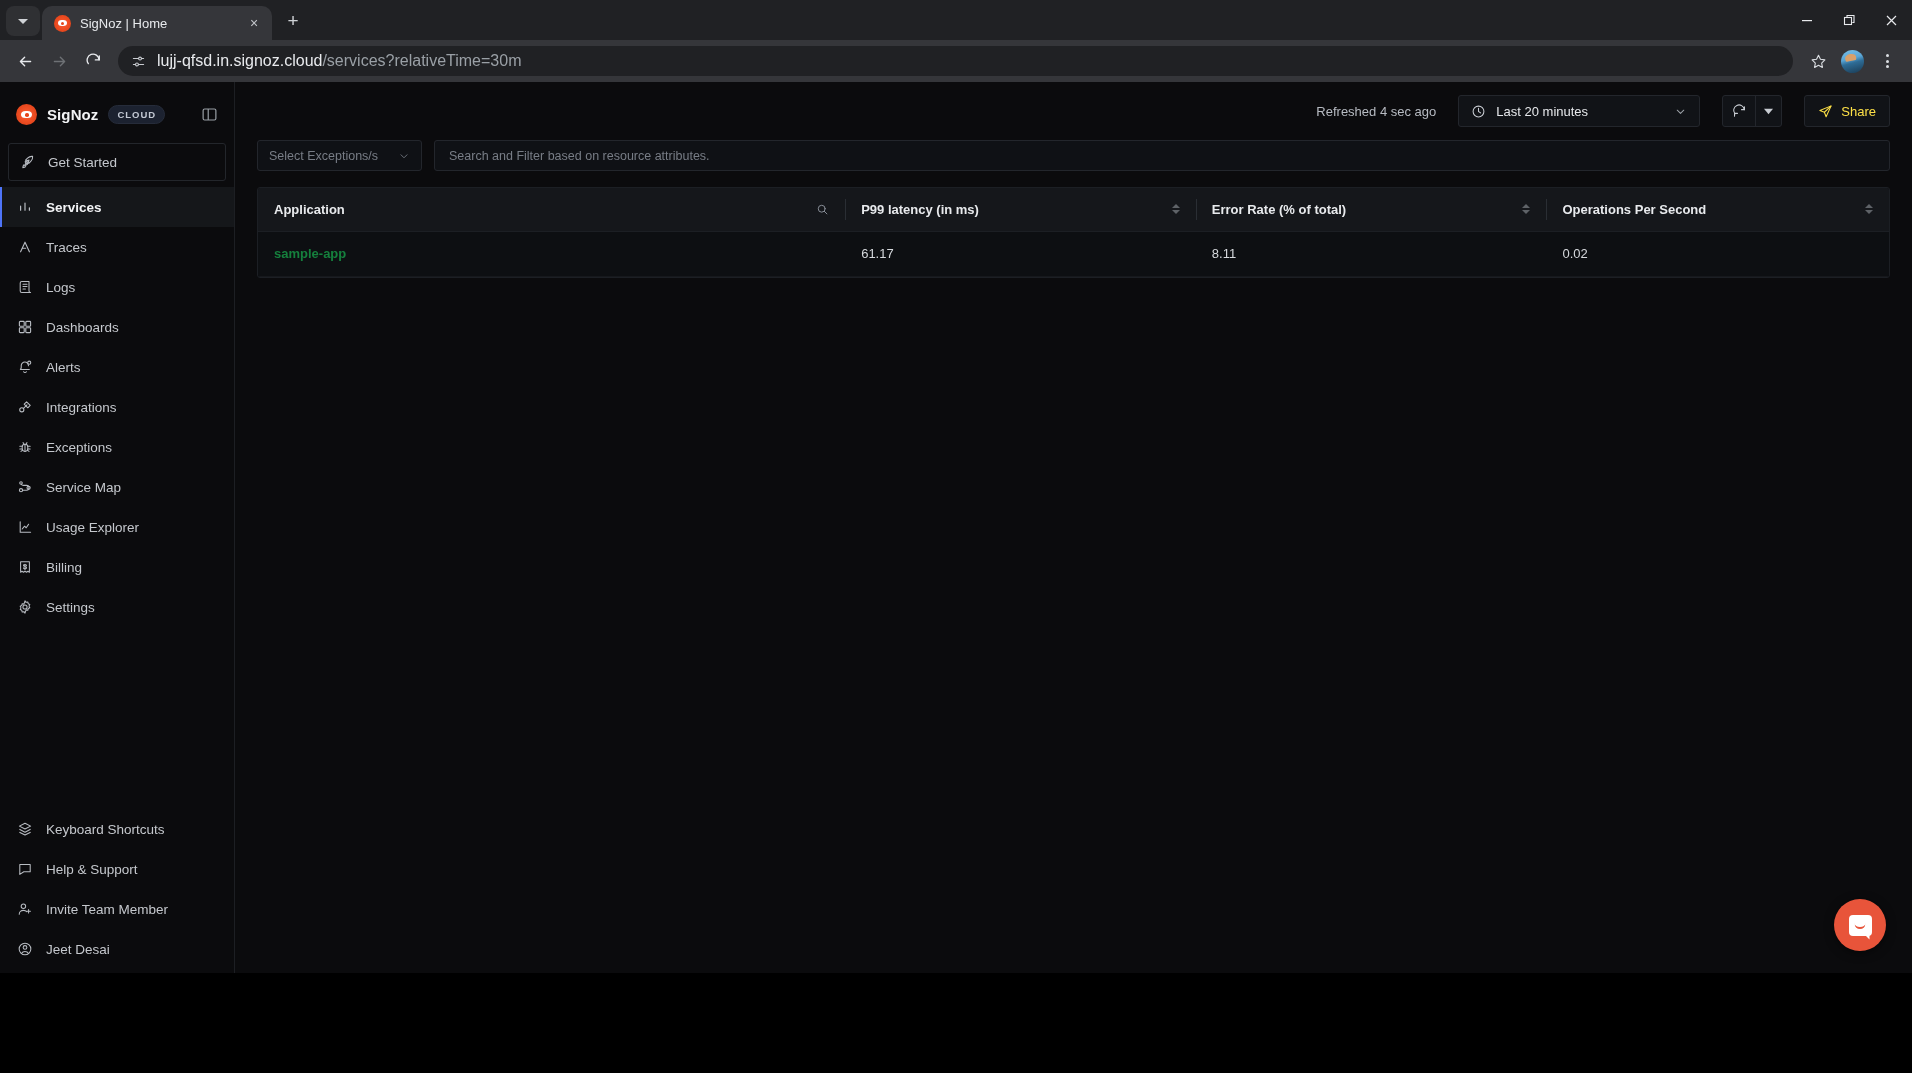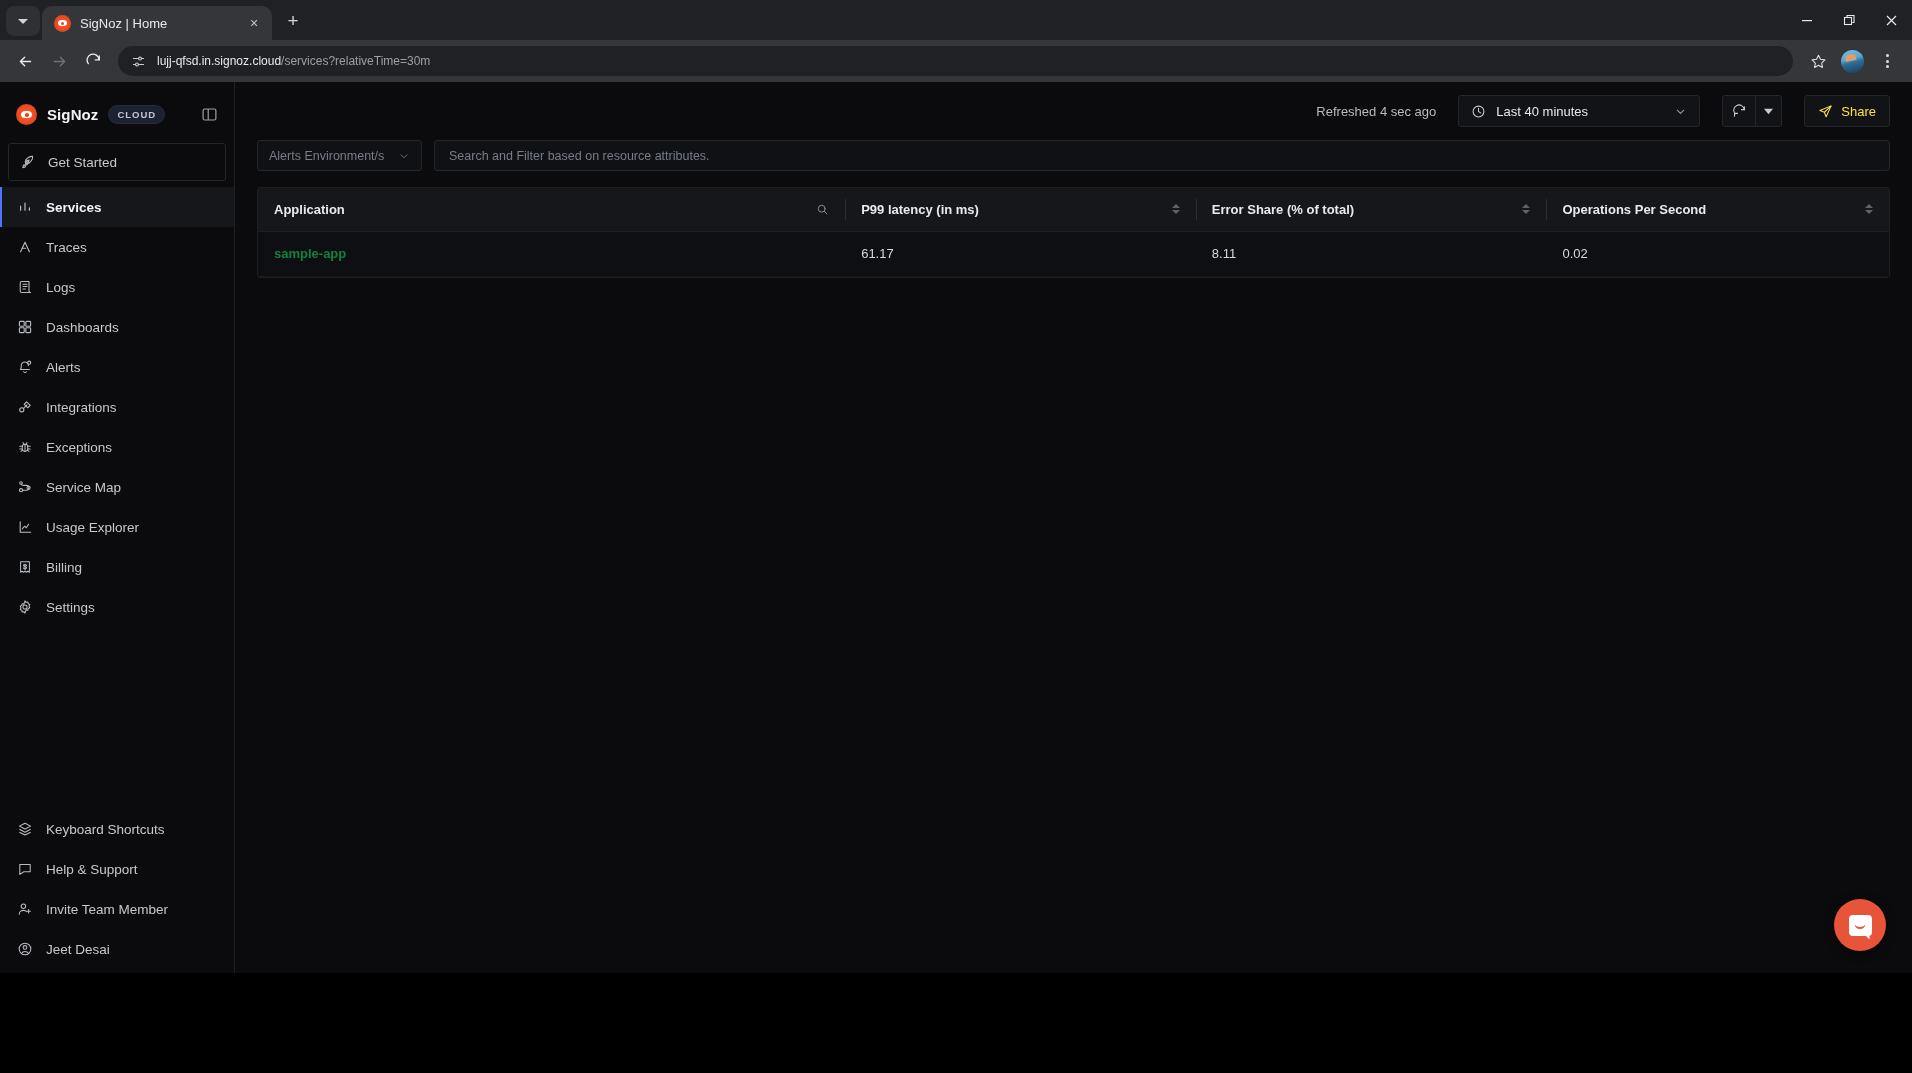--- a/index.html
+++ b/index.html
@@ -45,21 +45,21 @@
     height: 42px; background:#35363a; display:flex; align-items:center; gap:4px;
     padding: 0 10px; flex: 0 0 42px;
   }
   .navbtn { width:30px;height:30px;border-radius:50%;display:flex;align-items:center;justify-content:center;color:#e8eaed;}
   .navbtn.disabled { color:#6e7175; }
   .omnibox {
     flex:1; height:30px; background:#202124; border-radius:16px; display:flex; align-items:center;
     padding: 0 10px 0 12px; gap:10px; margin: 0 6px; min-width:0;
   }
   .omni-icon { width:17px;height:17px;flex:0 0 17px;color:#c9ccd1; }
-  .omni-url { font-size:12px; color:#e8eaed; white-space:nowrap; overflow:hidden; text-overflow:ellipsis; }
+  .omni-url { font-size:16px; color:#e8eaed; white-space:nowrap; overflow:hidden; text-overflow:ellipsis; }
   .omni-url .dim { color:#9aa0a6; }
   .tb-right { display:flex; align-items:center; gap:2px; }
   .tb-icon { width:30px;height:30px;border-radius:50%;display:flex;align-items:center;justify-content:center;color:#dcdfe3;}
   .avatar {
     width:23px;height:23px;border-radius:50%;margin:0 6px;
     background: linear-gradient(165deg,#79c0e8 0%,#5aa6d6 38%,#2e6c96 55%, #1a3a52 100%);
     position:relative; overflow:hidden;
   }
   .avatar:after{content:"";position:absolute;left:4px;top:4px;width:11px;height:7px;background:#d9a06a;border-radius:50% 50% 20% 20%;transform:rotate(-12deg);}
   .dots { display:flex;flex-direction:column;gap:2.5px;align-items:center; }
@@ -444,21 +444,21 @@
       <div class="topbar">
         <span class="refreshed-text">Refreshed 4 sec ago</span>
 
         <div class="timepicker">
           <span style="display:flex;color:#c8ccd2;">
             <svg width="15" height="15" viewBox="0 0 20 20" fill="none" stroke="currentColor" stroke-width="1.4" stroke-linecap="round">
                 <circle cx="10" cy="10" r="7.2"></circle>
                 <path d="M10 5.8V10l2.8 1.8"></path>
               </svg>
           </span>
-          <span class="tp-label">Last 40 minutes</span>
+          <span class="tp-label">Last 20 minutes</span>
           <span style="display:flex;color:#9aa0a6;">
             <svg width="13" height="13" viewBox="0 0 20 20" fill="none" stroke="currentColor" stroke-width="1.6" stroke-linecap="round" stroke-linejoin="round">
                 <path d="M5 8l5 5 5-5"></path>
               </svg>
           </span>
         </div>
 
         <div class="btn-group">
           <div>
             <svg width="15" height="15" viewBox="0 0 20 20" fill="none" stroke="currentColor" stroke-width="1.4" stroke-linecap="round">
@@ -479,21 +479,21 @@
                 <path d="M17.5 2.5L2.5 8.7l6 2.3 2.3 6z"></path>
                 <path d="M8.5 11L17.5 2.5"></path>
               </svg>
           </span>
           <span>Share</span>
         </div>
       </div>
 
       <div class="filters">
         <div class="env-select">
-          <span class="ph">Alerts Environment/s</span>
+          <span class="ph">Select Exceptions/s</span>
           <span style="display:flex;color:#6e737b;">
             <svg width="12" height="12" viewBox="0 0 20 20" fill="none" stroke="currentColor" stroke-width="1.6" stroke-linecap="round" stroke-linejoin="round">
                 <path d="M5 8l5 5 5-5"></path>
               </svg>
           </span>
         </div>
         <div class="search-filter">
           <span class="ph">Search and Filter based on resource attributes.</span>
         </div>
       </div>
@@ -523,21 +523,21 @@
                 <span class="th-inner">
                   <span>P99 latency (in ms)</span>
                   <span class="sort-ico">
                       <i class="up"></i>
                       <i class="dn"></i>
                     </span>
                 </span>
               </th>
               <th>
                 <span class="th-inner">
-                  <span>Error Share (% of total)</span>
+                  <span>Error Rate (% of total)</span>
                   <span class="sort-ico">
                       <i class="up"></i>
                       <i class="dn"></i>
                     </span>
                 </span>
               </th>
               <th>
                 <span class="th-inner">
                   <span>Operations Per Second</span>
                   <span class="sort-ico">

